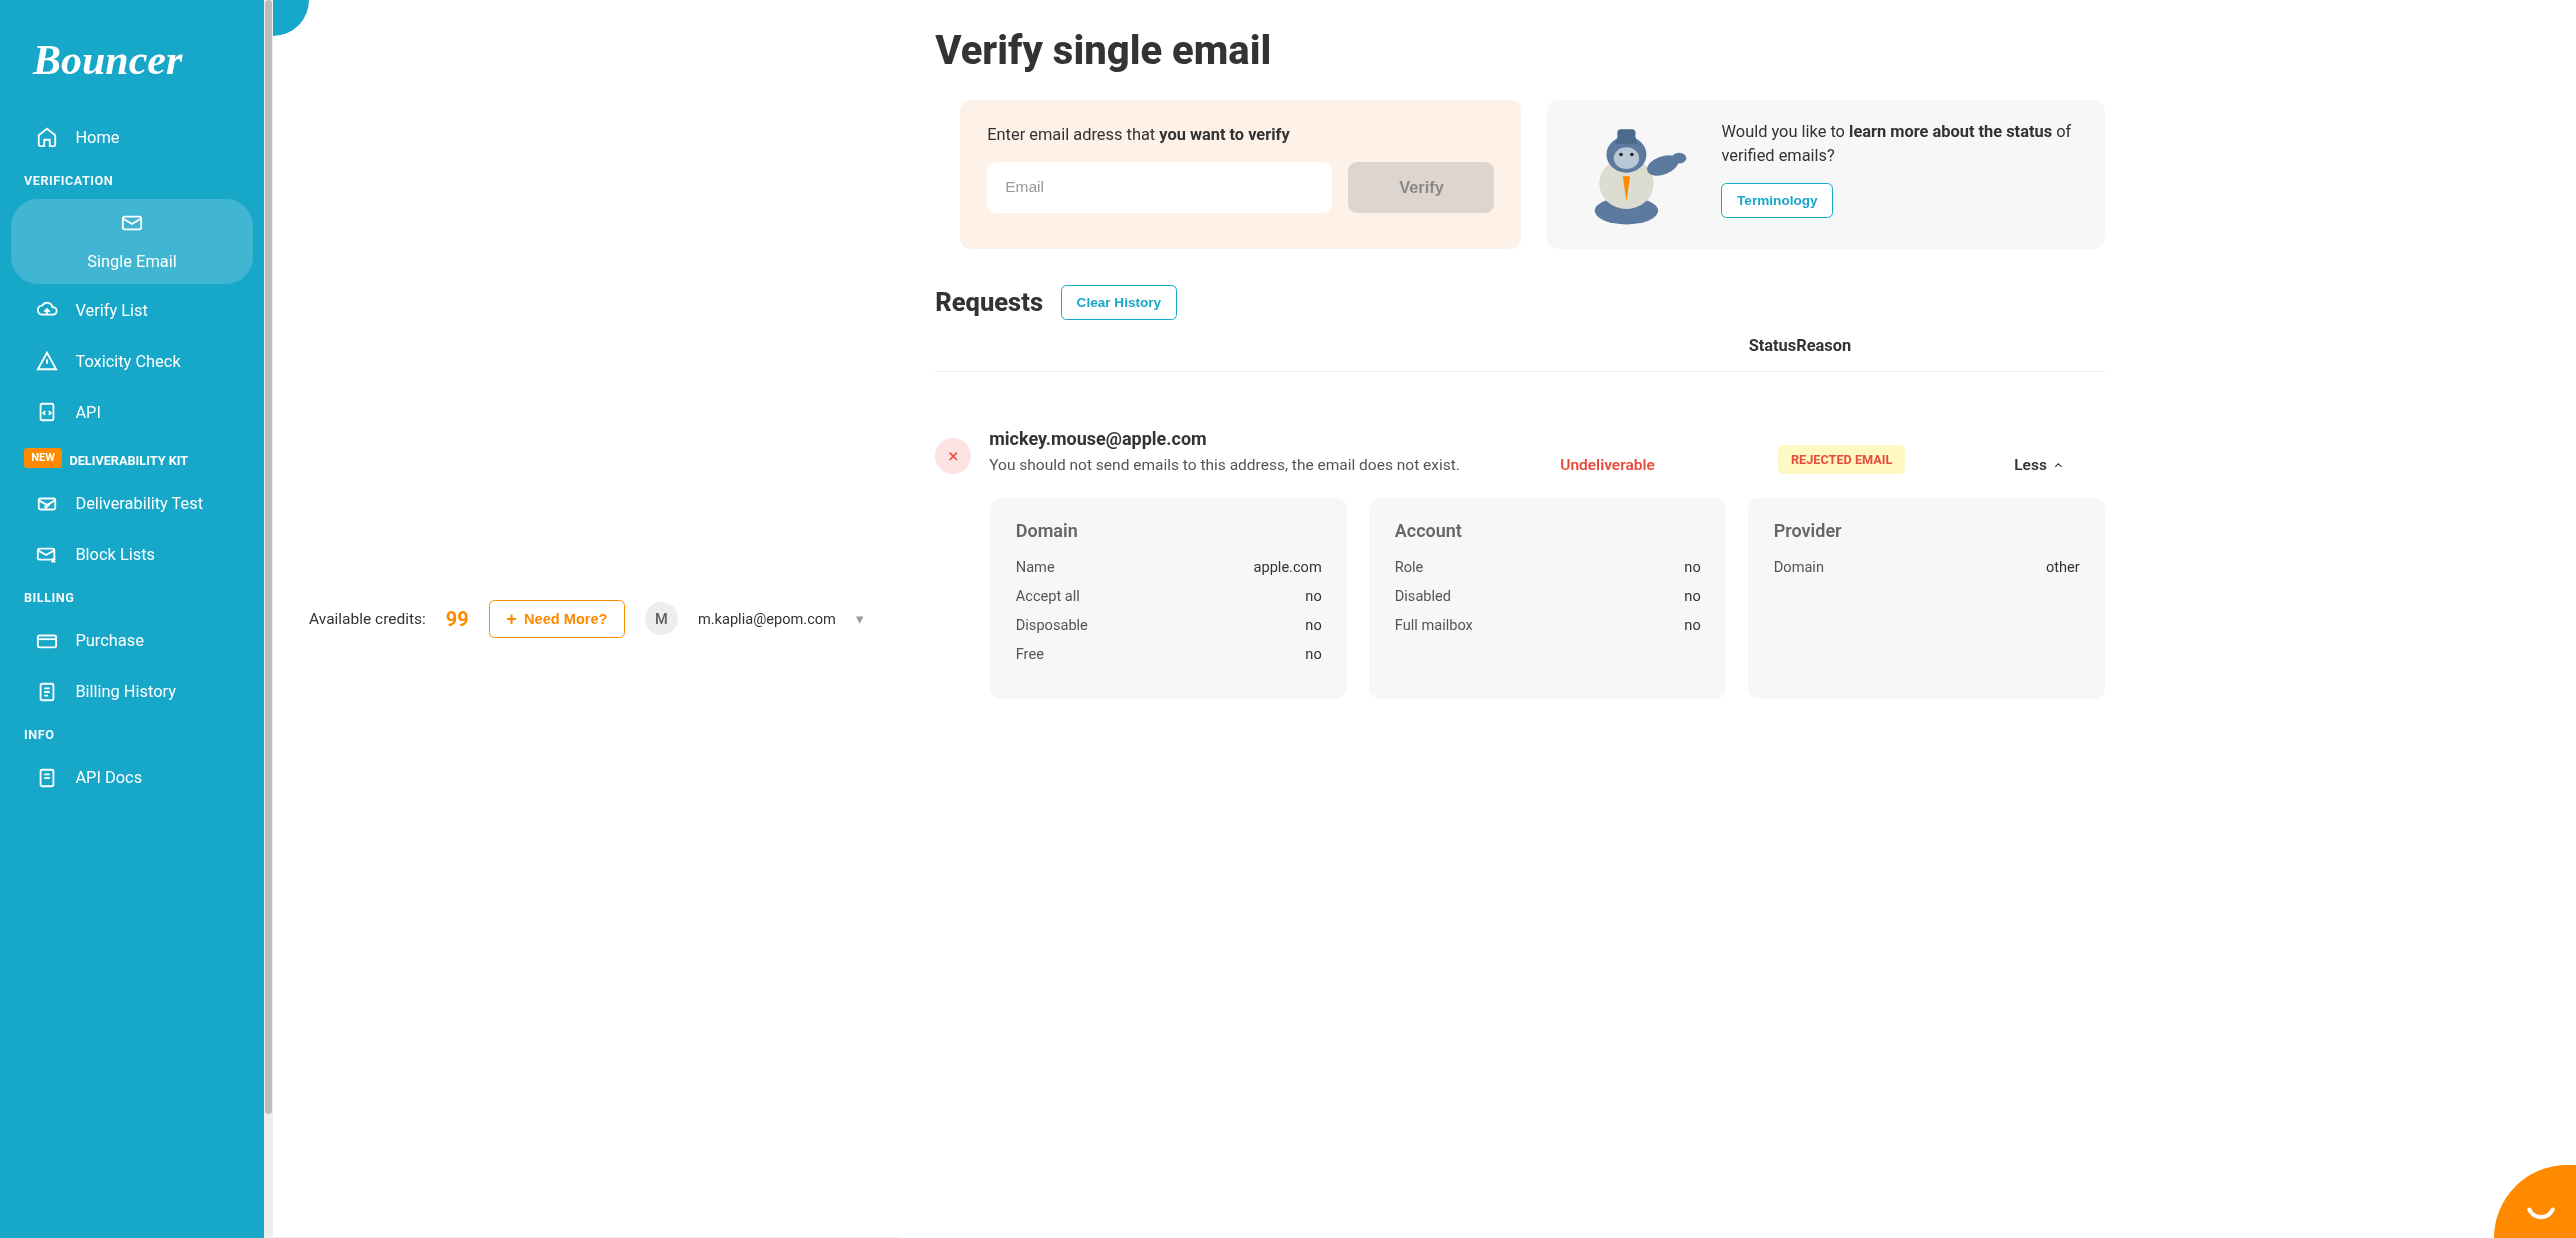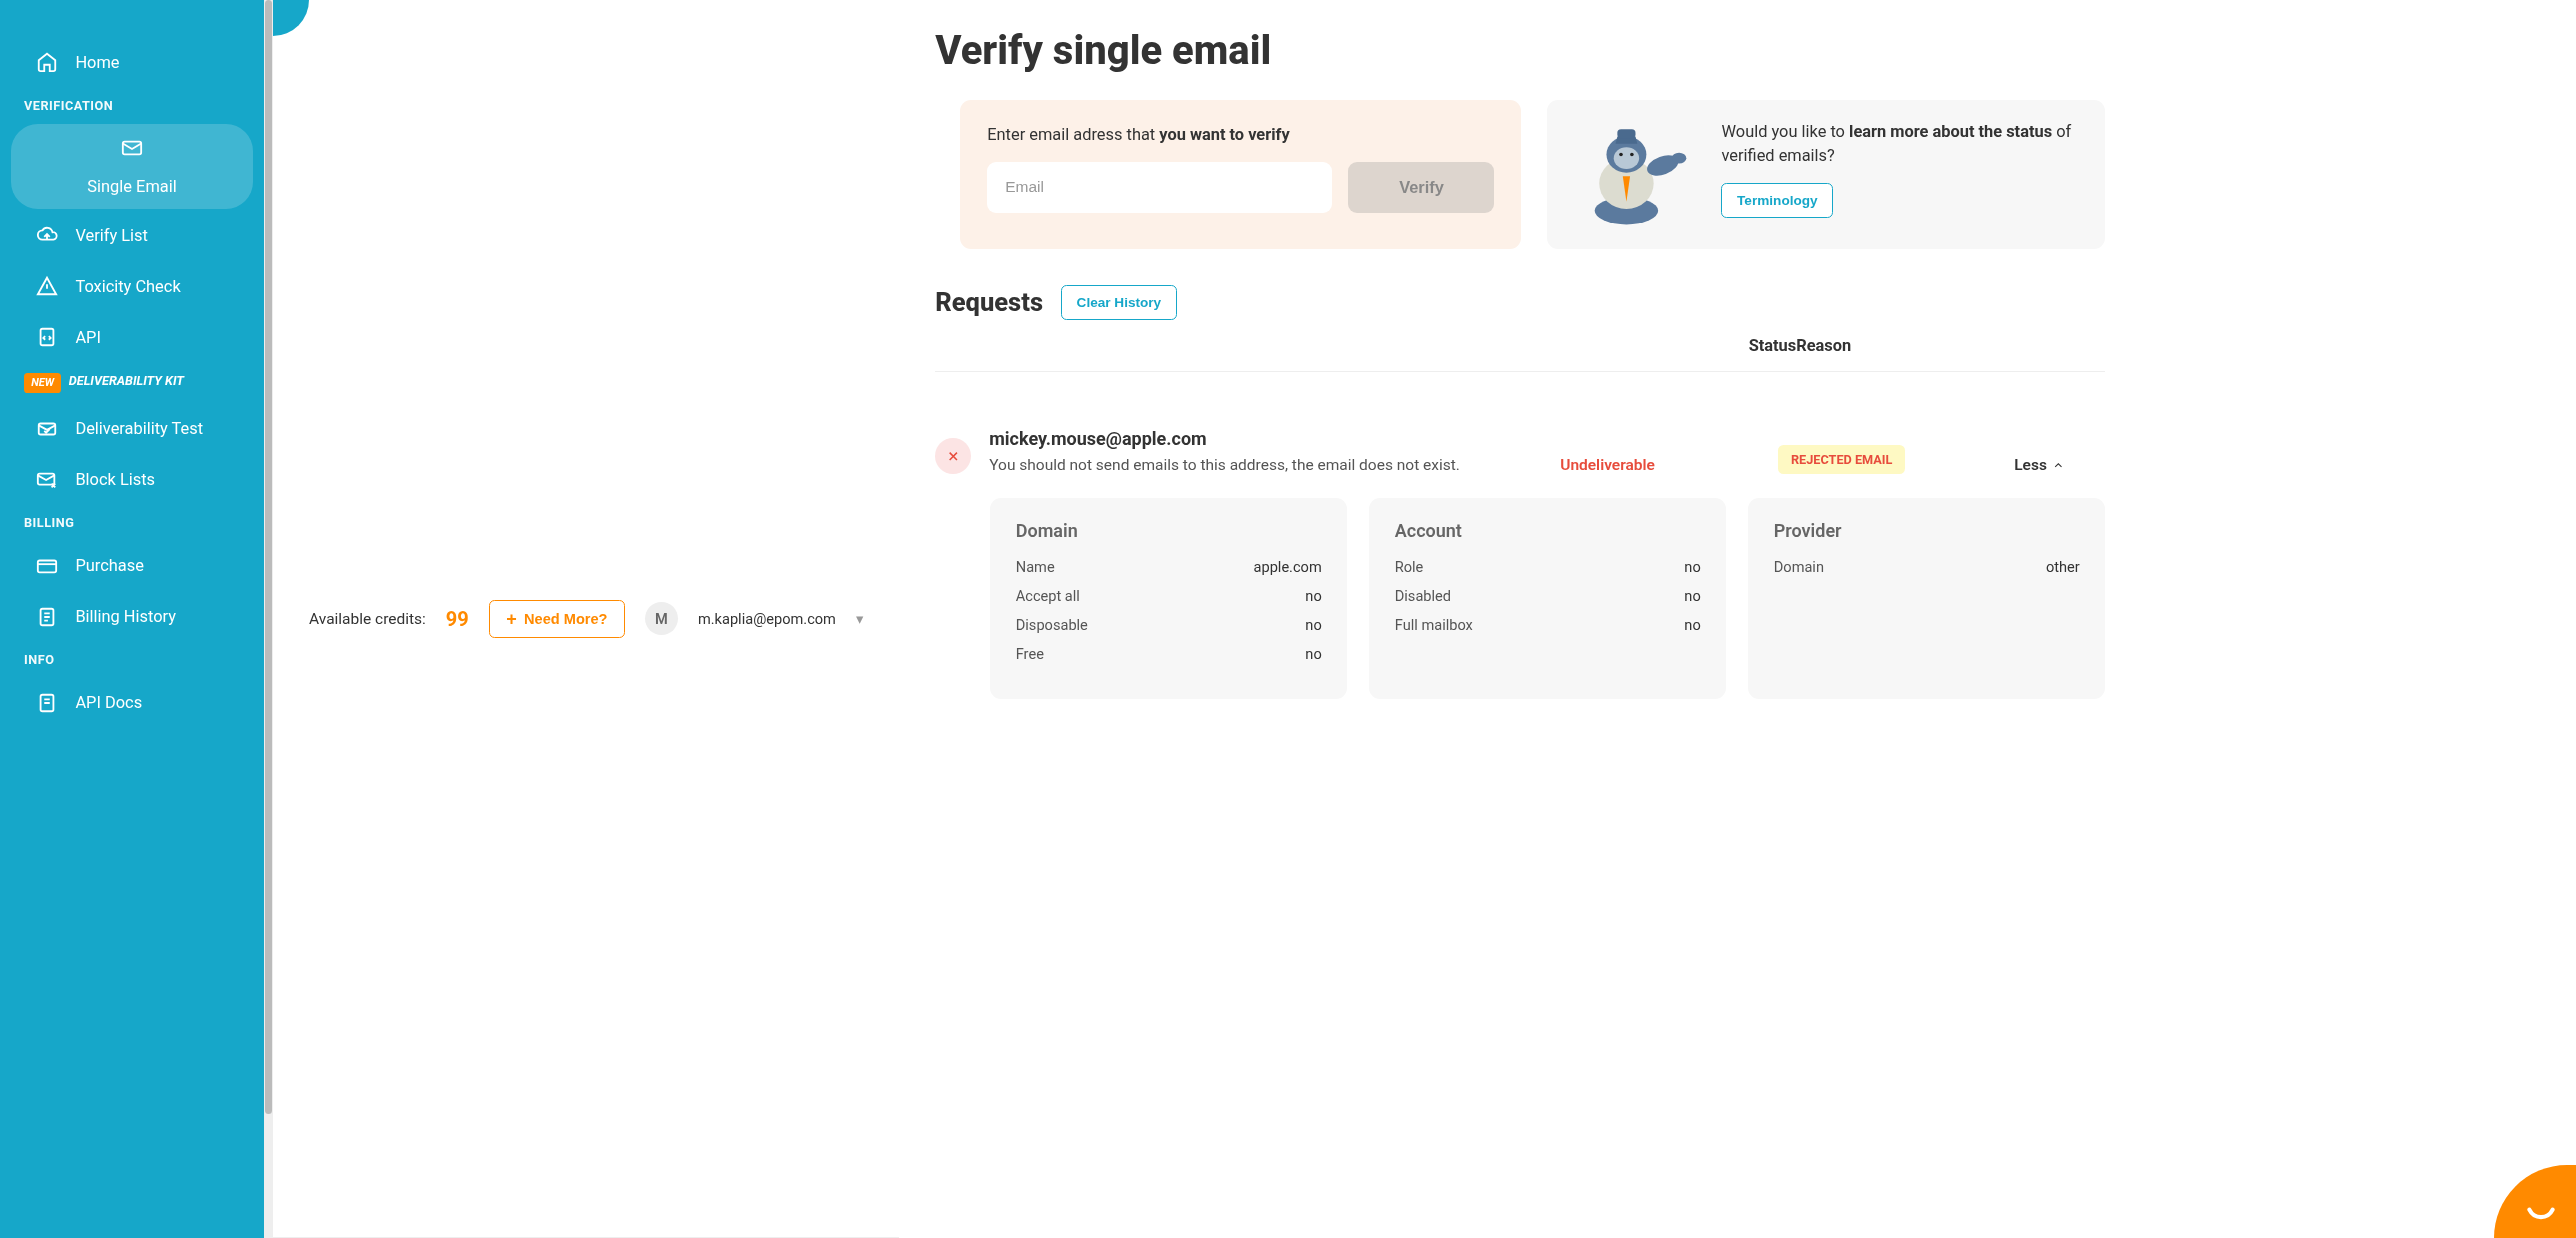--- a/index.html
+++ b/index.html
@@ -9,21 +9,21 @@
 
 .sidebar { width: 264px; background: #16a7c9; color: #fff; padding: 36px 0 18px; overflow-y: auto; flex-shrink: 0; }
 .logo { padding: 0 33px 27px; }
 .logo-text { font-family: 'Brush Script MT', cursive; font-size: 42px; font-weight: bold; font-style: italic; }
 .section-label { padding: 9px 24px; font-size: 12.7px; font-weight: 700; letter-spacing: 0.5px; opacity: 0.95; }
 .nav-item { display: flex; align-items: center; gap: 16.4px; padding: 12.7px 24px; margin: 1.8px 11px; border-radius: 27px; font-size: 16.4px; cursor: pointer; }
 .nav-item.active { background: rgba(255,255,255,0.18); flex-direction: column; }
 .nav-item .nav-icon { width: 24px; height: 24px; display: flex; align-items: center; justify-content: center; flex-shrink: 0; }
 .nav-item .nav-icon svg { width: 22px; height: 22px; stroke: #fff; fill: none; stroke-width: 2; }
 .new-badge { background: #ff8a00; color: #fff; font-size: 11px; font-weight: 700; padding: 3.6px 7.3px; border-radius: 3.6px; margin-right: 7.3px; }
-.section-with-badge { display: flex; align-items: flex-start; padding: 9px 24px; font-style: italic; }
+.section-with-badge { display: flex; align-items: flex-end; padding: 9px 24px; }
 .section-with-badge .section-text { font-size: 12.7px; font-weight: 700; }
 
 
 .scroll-wrap { position: relative; flex: 1; display: flex; }
 .scroll-track { width: 9px; background: #eee; height: 100%; position: relative; }
 .scroll-thumb { position: absolute; left: 0.9px; width: 7.3px; background: #bbb; border-radius: 3.6px; top: 0; height: 90%; }
 
 
 .main { flex: 1; display: flex; overflow-y: auto; position: relative; }
 .corner-curve { position: absolute; top: 0; left: 0; width: 36px; height: 36px; background: #16a7c9; border-bottom-right-radius: 36px; }
@@ -92,20 +92,23 @@
 
 .chat-bubble { position: fixed; bottom: 0; right: 0; width: 82px; height: 73px; background: #ff8a00; border-top-left-radius: 73px; display: flex; align-items: center; justify-content: center; cursor: pointer; }
 .chat-bubble svg { width: 40px; height: 40px; margin-left: 12.7px; margin-top: 12.7px; }
 </style>
 </head>
 <body>
 
 <div class="app">
 
   <aside class="sidebar">
+    <div class="logo">
+      <div class="logo-text">Bouncer</div>
+    </div>
 
     <div class="nav-item">
       <span class="nav-icon">
           <svg viewBox="0 0 24 24">
             <path d="M3 10l9-7 9 7v10a2 2 0 0 1-2 2h-4v-7h-6v7H5a2 2 0 0 1-2-2z"></path>
           </svg>
         </span>
       <span>Home</span>
     </div>
 

